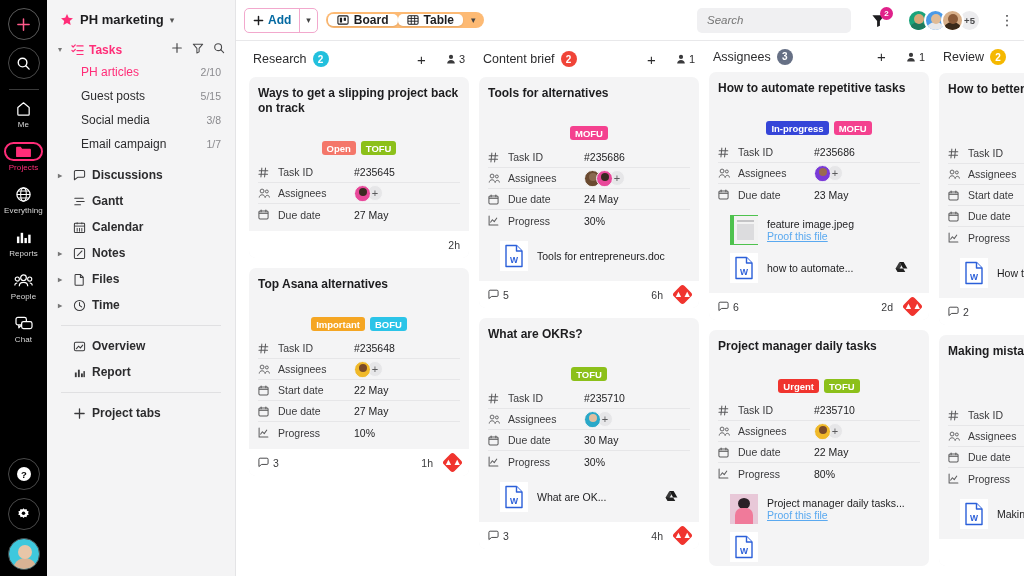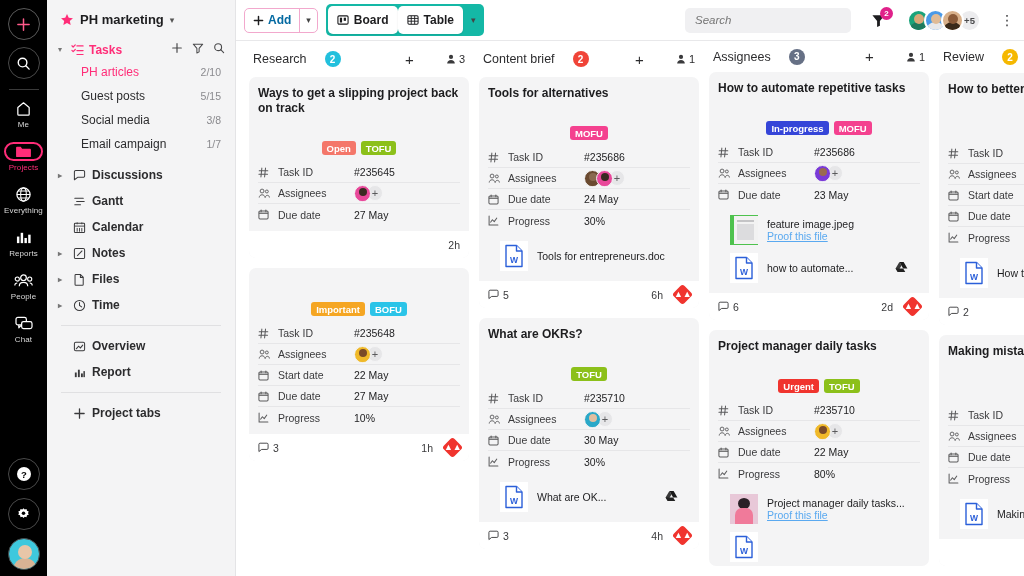--- a/index.html
+++ b/index.html
@@ -94,34 +94,34 @@
     height: 25px; overflow: hidden; background: #fff;
   }
   .btn-add .lbl {
     display: flex; align-items: center; gap: 4px; padding: 0 8px;
     font-size: 12px; font-weight: bold; color: #0369a1;
   }
   .btn-add .sep { width: 1px; background: #f2a8cd; }
   .btn-add .cv { display: flex; align-items: center; padding: 0 6px; font-size: 9px; color: #444; }
 
   .seg {
-    display: flex; align-items: stretch; height: 32px;
-    background: #14b8a6; border-radius: 5px; overflow: hidden;
+    display: flex; align-items: stretch; height: 16px;
+    background: #fdba74; border-radius: 11px; overflow: hidden;
   }
   .seg .opt {
     display: flex; align-items: center; gap: 5px; padding: 0 9px;
     font-size: 12px; font-weight: bold; color: #1d1d1f;
   }
   .seg .opt.on { background: #ffffff; border-radius: 5px; margin: 2px 0 2px 2px;
                  box-shadow: 0 1px 2px rgba(0,0,0,.10); }
   .seg .opt.on2 { background: #ffffff; border-radius: 5px; margin: 2px 0; box-shadow: 0 1px 2px rgba(0,0,0,.10); }
   .seg .cv { display: flex; align-items: center; padding: 0 8px; font-size: 9px; color: #444; }
 
   .search-box {
-    margin-left: auto; width: 166px; height: 25px; background: #f0f0f2;
+    margin-left: auto; width: 154px; height: 25px; background: #f0f0f2;
     border-radius: 5px; border: none; padding: 0 10px;
     font-size: 11.5px; color: #8a8a8e; font-style: italic;
     font-family: "Liberation Sans", sans-serif;
   }
   .filter-wrap { position: relative; margin-left: 12px; display: flex; align-items: center; }
   .filter-badge {
     position: absolute; top: -6px; right: -7px; background: #e0218a; color: #fff;
     font-size: 8px; font-weight: bold; width: 13px; height: 13px; border-radius: 50%;
     display: flex; align-items: center; justify-content: center;
   }
@@ -136,21 +136,21 @@
   .av-more {
     width: 23px; height: 23px; border-radius: 50%; background: #ececee; border: 2px solid #fff;
     margin-left: -6px; display: flex; align-items: center; justify-content: center;
     font-size: 9.5px; font-weight: bold; color: #4a4a4c;
   }
   .kebab { margin-left: 11px; color: #3a3a3c; font-size: 14px; letter-spacing: 0; line-height: 8px; }
 
   
   .board { flex: 1; display: flex; overflow: hidden; background: #fff; padding-left: 8px; }
   .col { width: 230px; flex: 0 0 230px; display: flex; flex-direction: column; padding: 0 5px; }
-  .col-head { display: flex; align-items: center; height: 36px; padding: 0 4px; gap: 18px; }
+  .col-head { display: flex; align-items: center; height: 36px; padding: 0 4px; gap: 6px; }
   .col-head .nm { font-size: 12.5px; color: #2c2c2e; }
   .cbadge {
     min-width: 16px; height: 16px; padding: 0 4px; border-radius: 8px; color: #fff;
     font-size: 10px; font-weight: bold; display: flex; align-items: center; justify-content: center;
   }
   .col-head .c-plus { margin-left: auto; font-size: 15px; color: #2c2c2e; line-height: 1; }
   .col-head .c-mem { display: flex; align-items: center; gap: 3px; font-size: 11px; color: #2c2c2e; margin-left: 14px; }
 
   .card {
     background: #f4f4f5; border-radius: 7px; padding: 9px 9px 0; margin-bottom: 10px;
@@ -579,20 +579,21 @@
               <span class="fval">
                 <span>27 May</span>
               </span>
             </div>
           </div>
           <div class="card-foot">
             <span class="tm">2h</span>
           </div>
         </div>
         <div class="card">
+          <div class="card-title">Top Asana alternatives</div>
           <div class="tags">
             <span class="tag" style="background:#f5a623">Important</span>
             <span class="tag" style="background:#2bc4e8">BOFU</span>
           </div>
           <div class="rows">
             <div class="frow">
               <span class="fic">
                 <svg width="11" height="11" viewBox="0 0 12 12">
                   <path d="M4.2 1.2L3.2 10.8M8.2 1.2L7.2 10.8M1.3 4.1h9.4M1 8h9.4" stroke="#5a5a5c" stroke-width="1.1" stroke-linecap="round"></path>
                 </svg>

